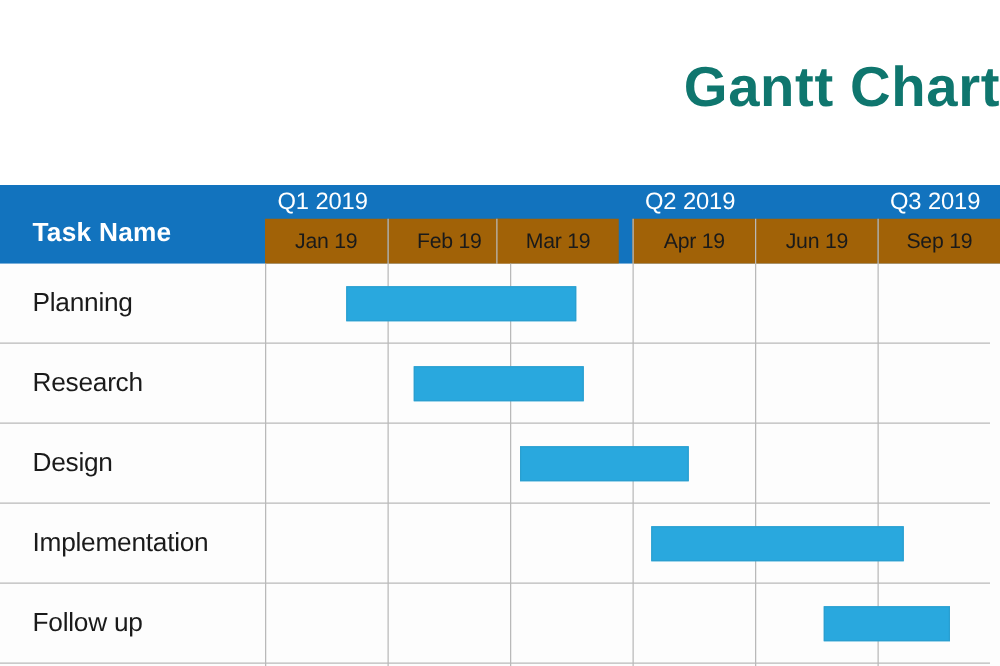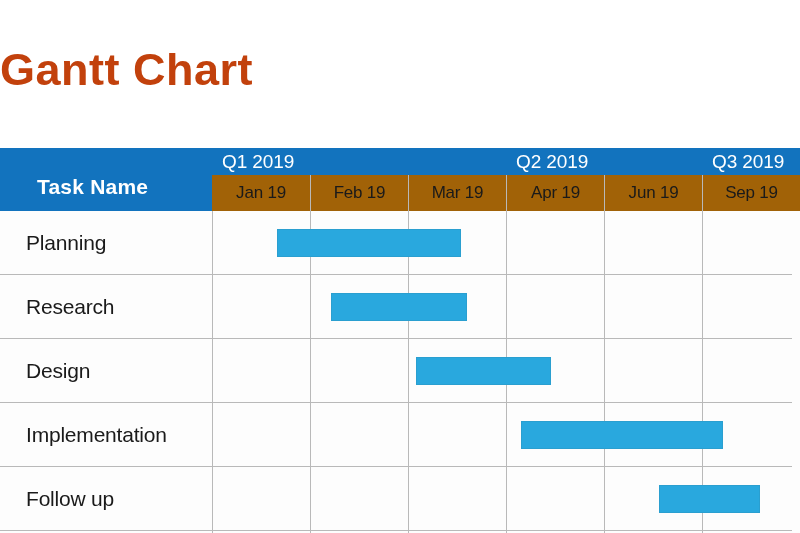--- a/index.html
+++ b/index.html
@@ -23,25 +23,25 @@
     width: 800px;
     height: 533px;
   }
 
   
   #chart-title {
     position: absolute;
     left: 0;
     top: 44px;
     width: 800px;
-    text-align: left;
+    text-align: right;
     font-size: 45px;
     font-weight: bold;
     letter-spacing: 0.5px;
-    color: #c2410c;
+    color: #0f766e;
     line-height: 52px;
     white-space: nowrap;
   }
 
   
   #gantt-table {
     position: absolute;
     left: 0;
     top: 148px;
     width: 800px;
@@ -59,21 +59,21 @@
   }
 
   #task-name-header {
     position: absolute;
     left: 0;
     top: 0;
     width: 212px;
     height: 77px;
     display: flex;
     align-items: center;
-    padding-left: 37px;
+    padding-left: 26px;
     box-sizing: border-box;
     color: #ffffff;
     font-size: 21px;
     font-weight: bold;
     letter-spacing: 0.2px;
     white-space: nowrap;
   }
 
   #quarter-row {
     position: absolute;
@@ -201,21 +201,21 @@
       <div id="task-name-header">Task Name</div>
 
       <div id="quarter-row">
           <div class="quarter-cell" style="left: 0px; width: 294px;">Q1 2019</div>
           <div class="quarter-cell" style="left: 294px; width: 196px;">Q2 2019</div>
           <div class="quarter-cell" style="left: 490px; width: 98px;">Q3 2019</div>
         </div>
       <div id="month-row">
           <div class="month-cell" style="left: 0px; width: 98px;">Jan 19</div>
           <div class="month-cell" style="left: 98px; width: 98px;">Feb 19</div>
-          <div class="month-cell" style="left: 196px; width: 98px;">Mar 19</div>
+          <div class="month-cell" style="left: 185px; width: 98px;">Mar 19</div>
           <div class="month-cell" style="left: 294px; width: 98px;">Apr 19</div>
           <div class="month-cell" style="left: 392px; width: 98px;">Jun 19</div>
           <div class="month-cell" style="left: 490px; width: 98px;">Sep 19</div>
         </div>
 
     </div>
 
     <div id="table-body">
         <div class="task-row" style="top: 0px;">
           <div class="task-label">Planning</div>

